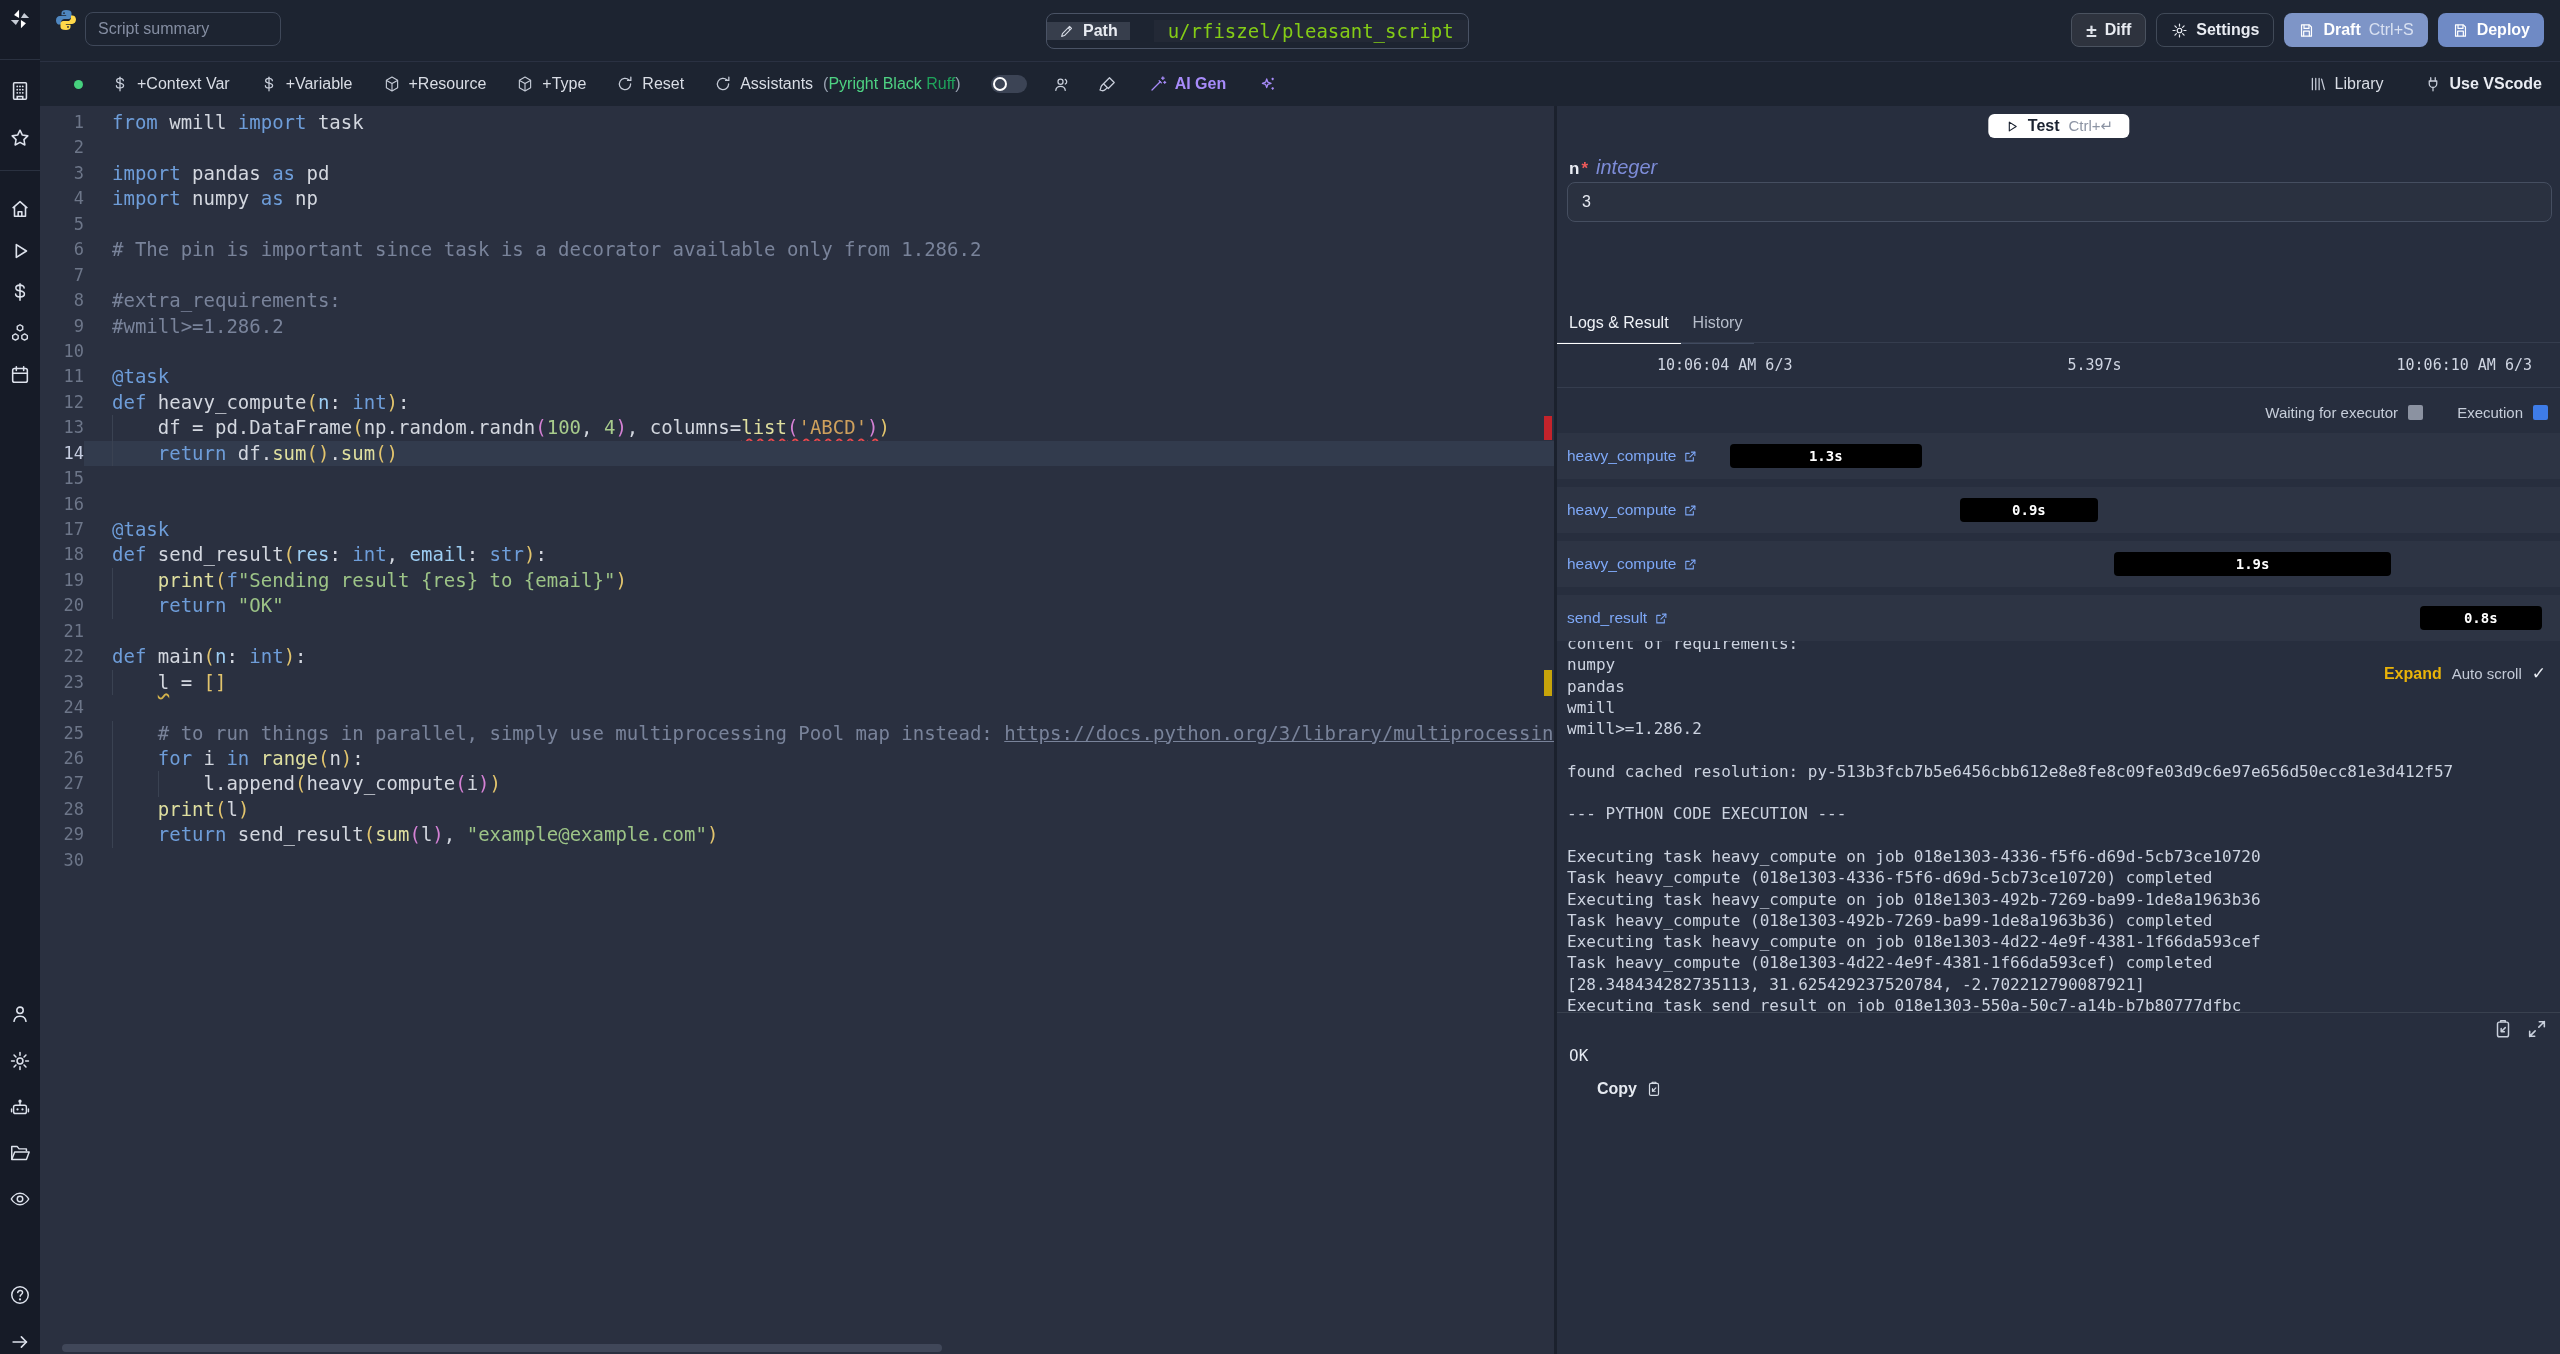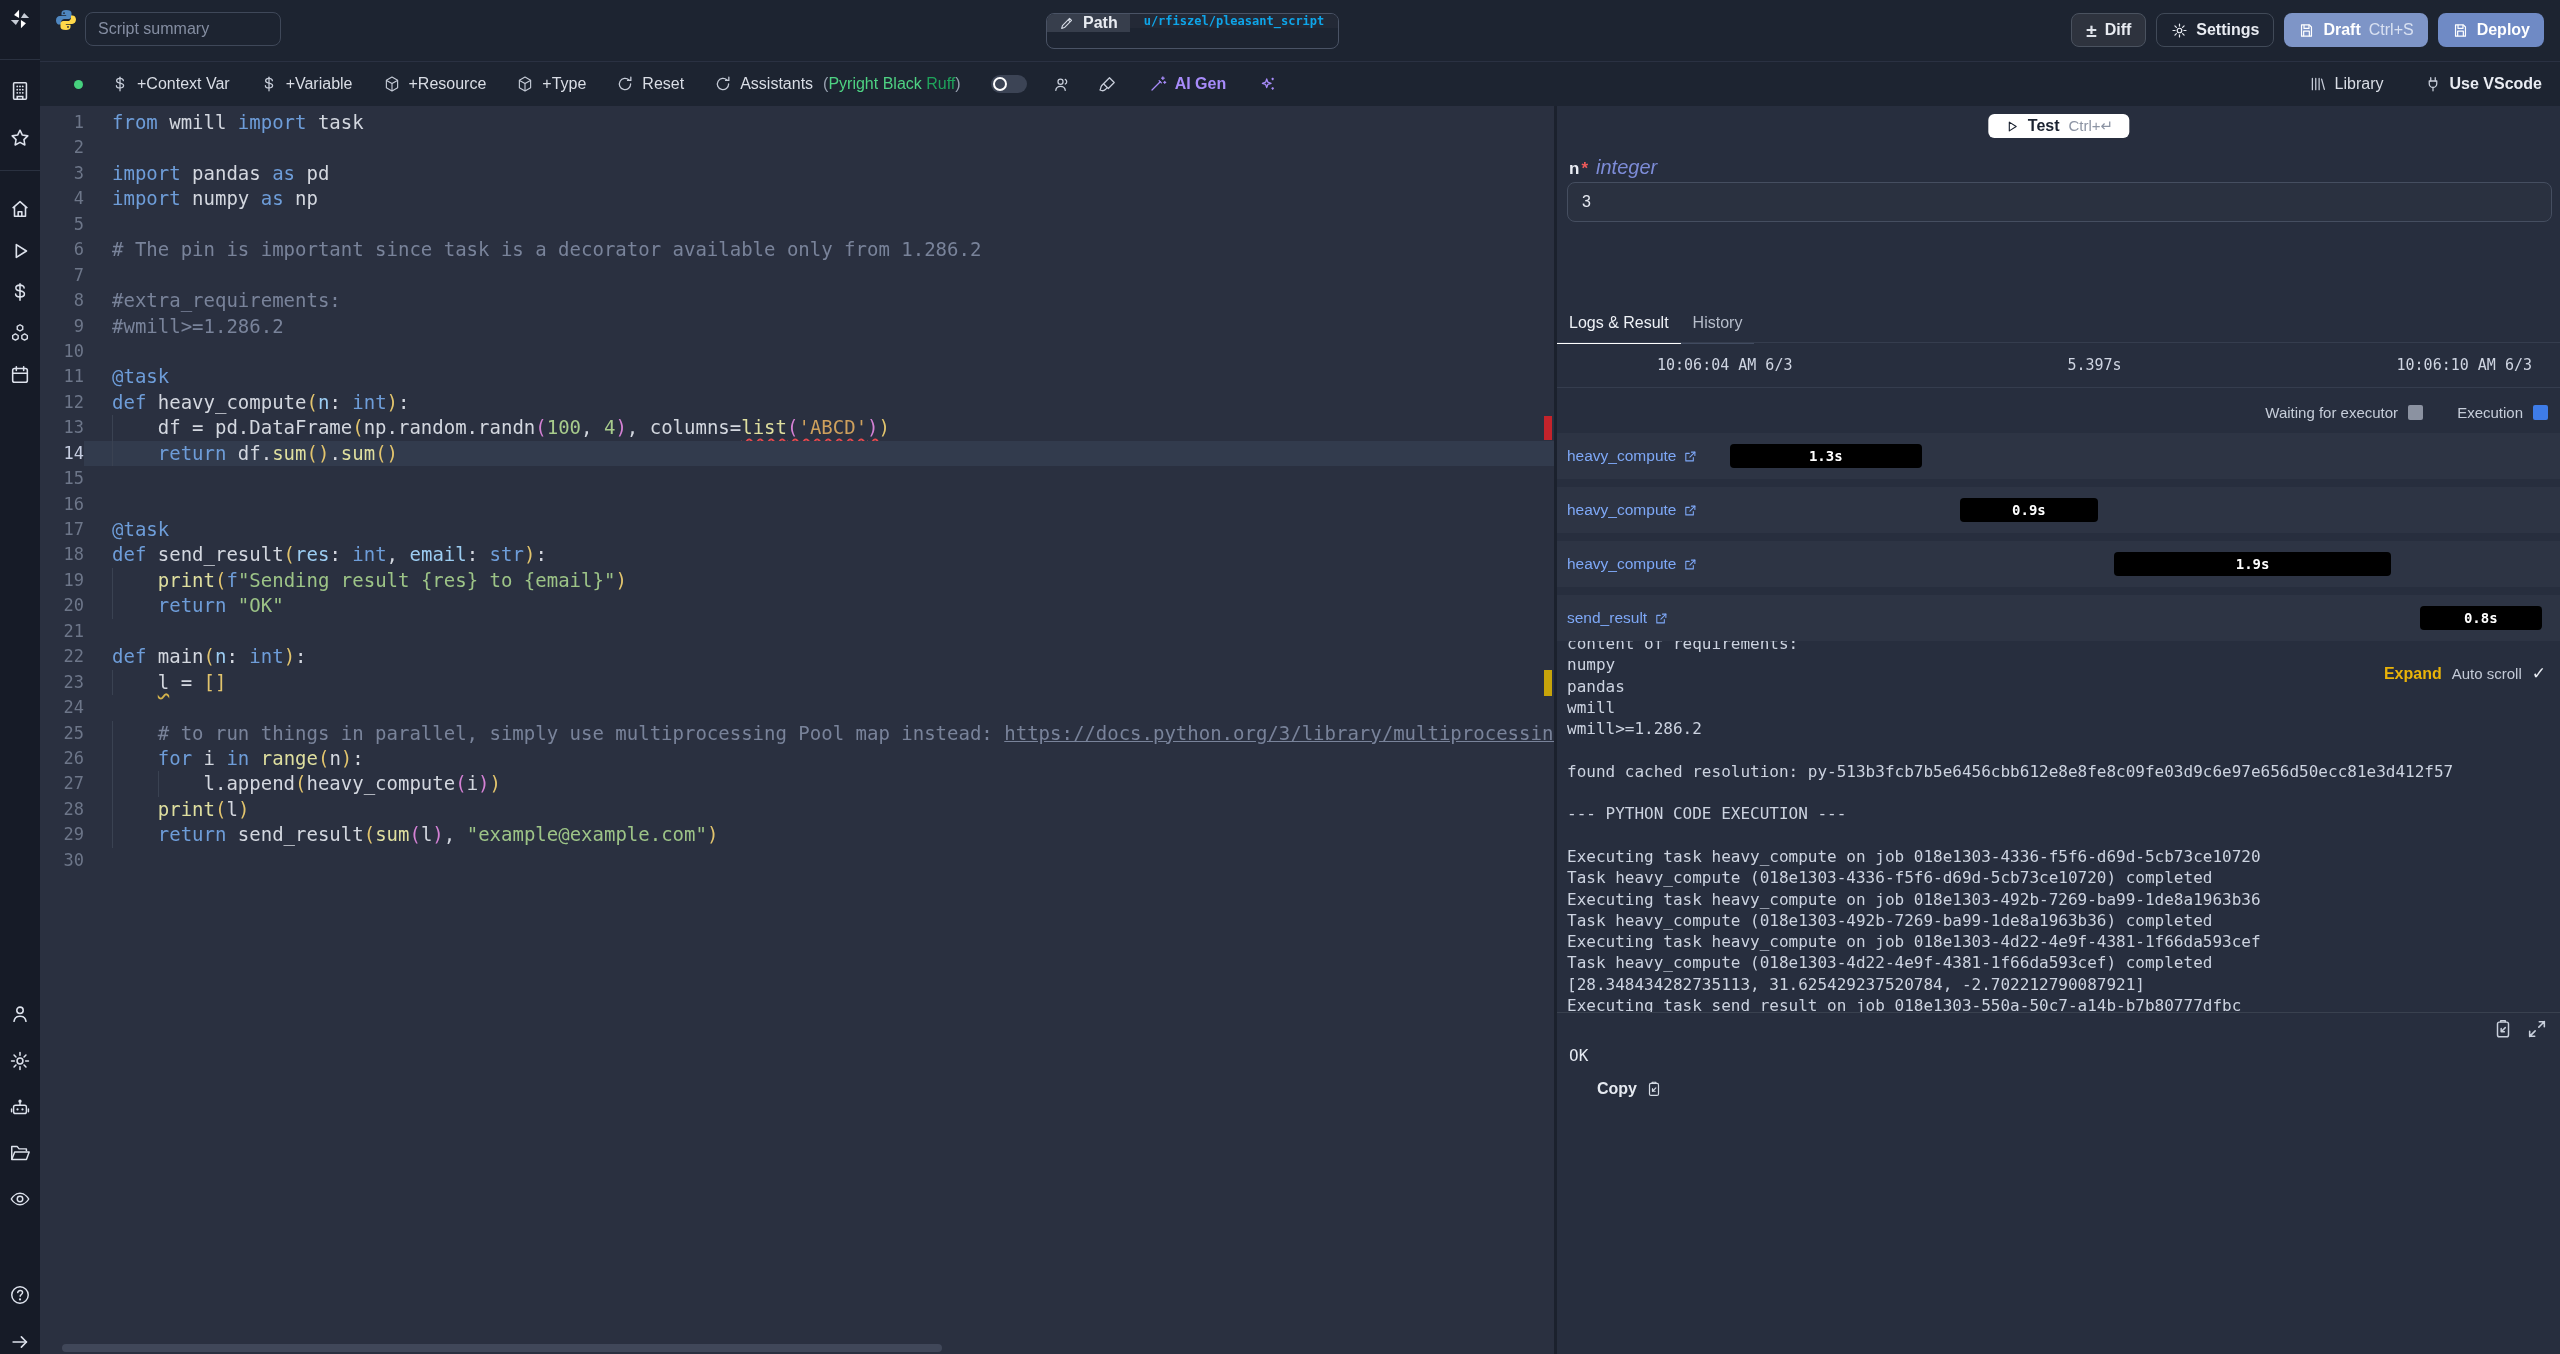--- a/index.html
+++ b/index.html
@@ -14,25 +14,25 @@
   .sb-ic{position:absolute;left:50%;transform:translateX(-50%);width:22px;height:22px;color:#dde2ec;cursor:pointer;}
   .sb-div{position:absolute;left:0;width:40px;height:1px;background:#2a3140;}
 
   
   .topbar{position:absolute;left:40px;top:0;right:0;height:61px;background:#1d2431;border-bottom:1px solid #2a3142;}
   .py{position:absolute;left:14px;top:8px;width:24px;height:24px;}
   .summary{position:absolute;left:45px;top:12px;width:196px;height:34px;background:transparent;
            border:1px solid #3f4859;border-radius:8px;color:#e7eaf1;font-size:16px;padding:0 12px;
            font-family:"Liberation Sans",sans-serif;box-sizing:border-box;outline:none;}
   .summary::placeholder{color:#858e a2;color:#858ea2;}
-  .pathchip{position:absolute;left:1006px;top:13px;height:34px;display:flex;align-items:flex-start;
-            border:1px solid #4a5365;border-radius:8px;overflow:hidden;cursor:pointer;}
+  .pathchip{position:absolute;left:1006px;top:13px;height:34px;display:flex;align-items:center;
+            border:1px solid #4a5365;border-radius:8px;overflow:hidden;cursor:pointer;gap:24px;}
   .pathchip .seg1{display:flex;align-items:center;gap:8px;background:#373e4c;padding:0 12px;font-size:16px;font-weight:600;color:#e9ecf2;}
   .pathchip .seg1 .ic{width:16px;height:16px;color:#d6dbe5;}
-  .pathchip .seg2{display:flex;align-items:center;background:#232936;padding:0 14px;font-size:12px;color:#0ea5e9;font-weight:bold;}
+  .pathchip .seg2{display:flex;align-items:center;background:#232936;padding:0 14px;font-size:19px;color:#84cc16;}
   .tb-actions{position:absolute;right:16px;top:13px;display:flex;gap:10px;}
   .btn{height:34px;border-radius:8px;display:flex;align-items:center;gap:8px;padding:0 14px;
        font-size:16px;font-weight:600;color:#e9ecf2;border:none;cursor:pointer;font-family:"Liberation Sans",sans-serif;}
   .btn .ic{width:17px;height:17px;}
   .btn.dark{background:#2e333e;border:1px solid #4a525f;}
   .btn.ghost{background:transparent;border:1px solid #414a58;}
   .btn.draft{background:#7e95c7;color:#fff;}
   .btn.draft .sc{color:#d9e1f2;font-weight:400;}
   .btn.deploy{background:#6f8ac5;color:#fff;}
   .pmglyph{font-size:19px;line-height:1;color:#dfe3ea;}

